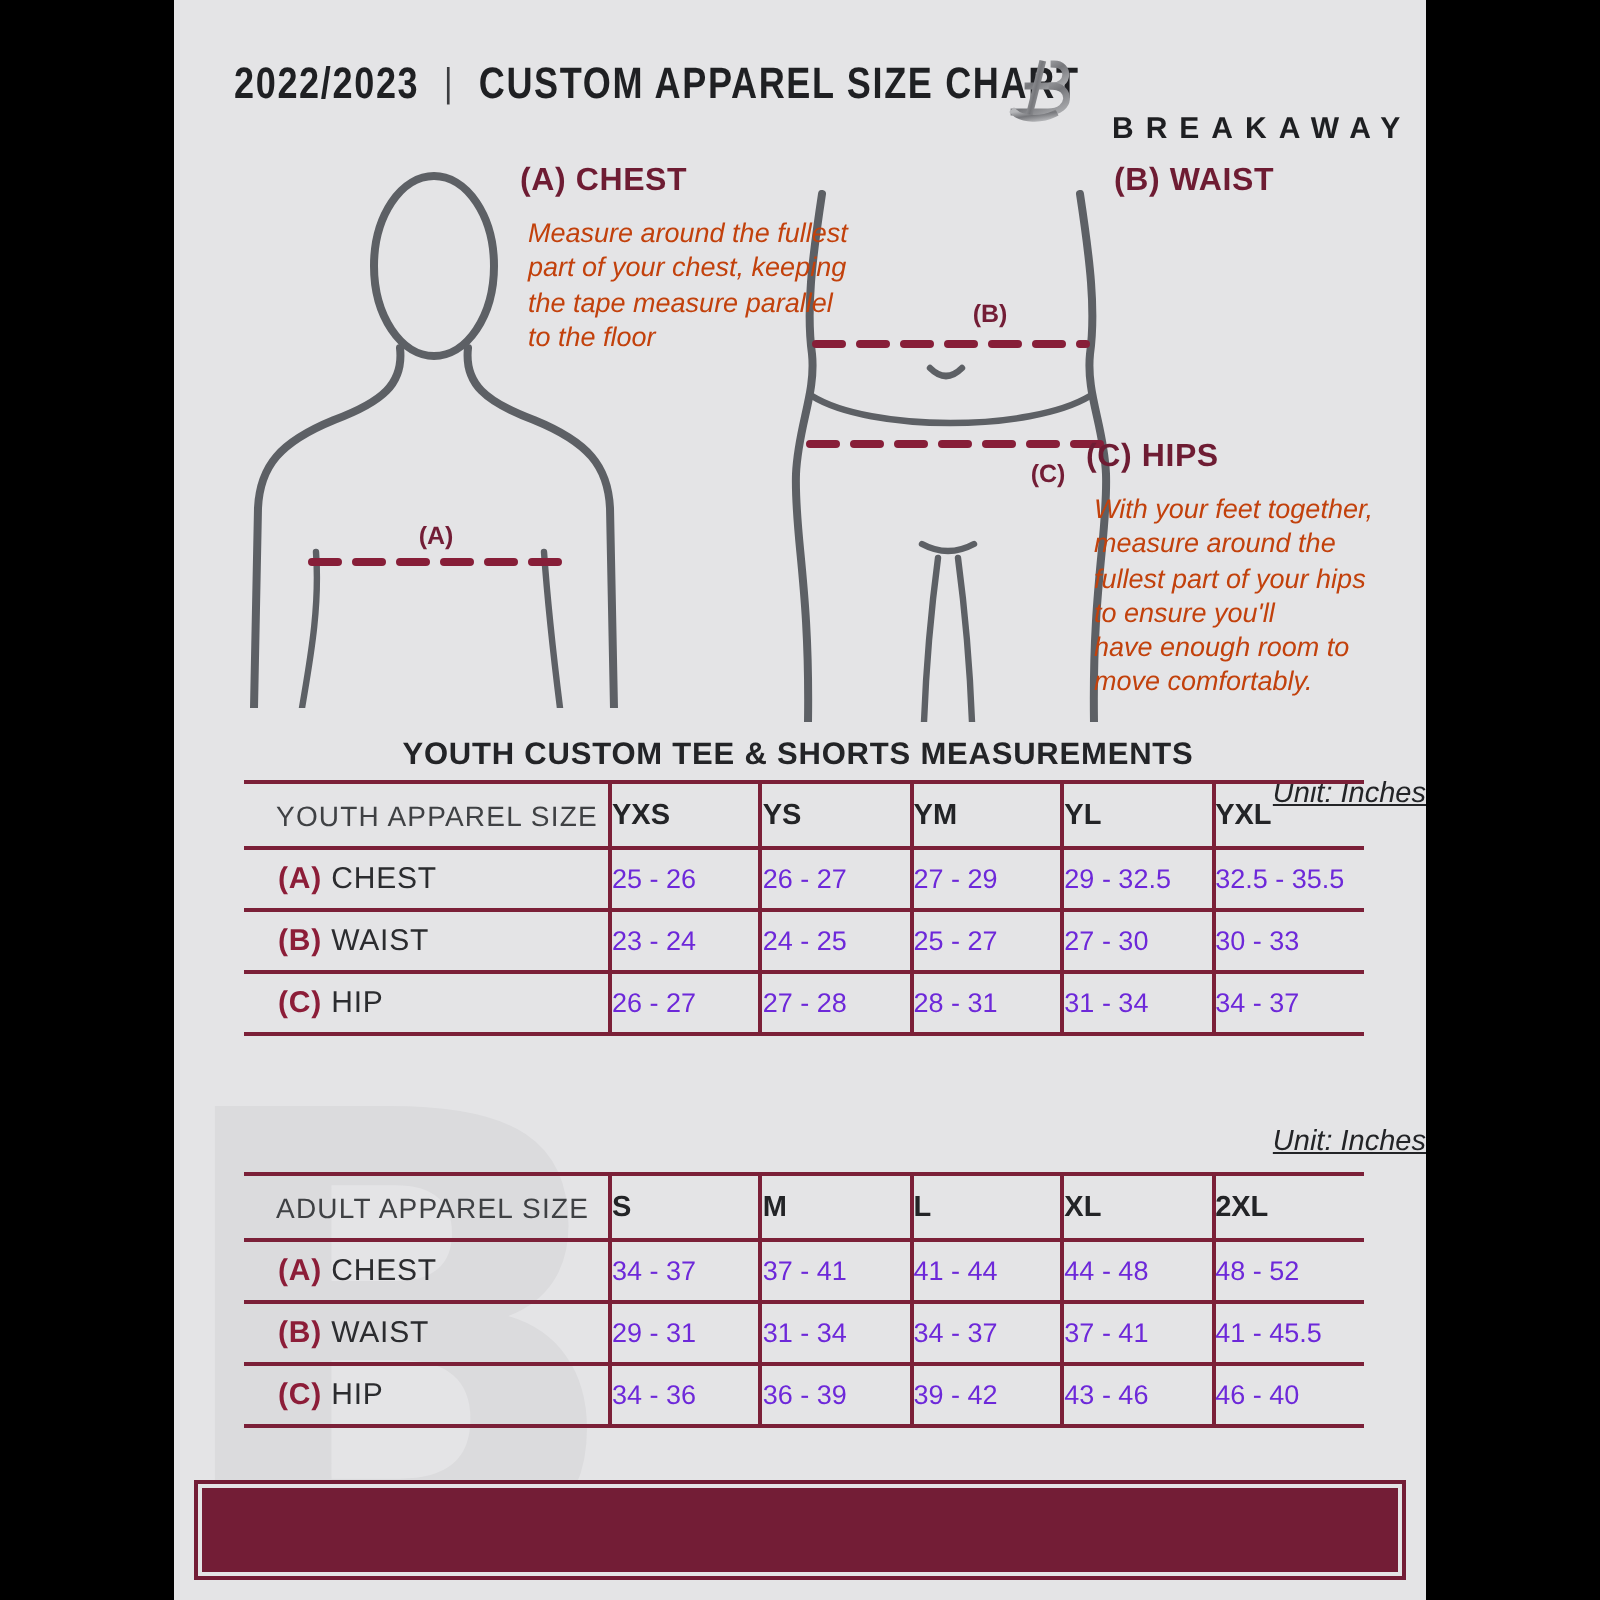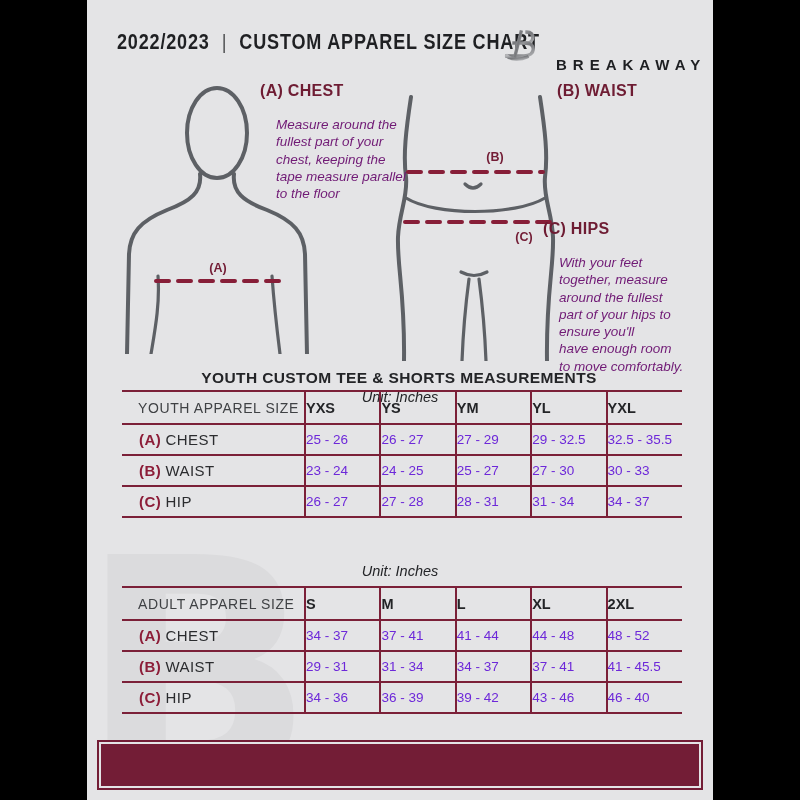--- a/index.html
+++ b/index.html
@@ -17,39 +17,39 @@
         font-size:22px;font-weight:bold;letter-spacing:1px;color:#1f2023;
         transform:scaleX(0.82);transform-origin:left center;}
   .header-left .divider{font-weight:400;color:#3c3d40;font-size:20px;}
   .header-right{position:absolute;left:414px;top:16px;z-index:2;
         display:flex;align-items:center;gap:9px;}
   .brand-name{font-size:15px;font-weight:bold;letter-spacing:6px;color:#1e1f22;margin-top:40px;}
   
   .sec{position:absolute;z-index:2;}
   .sec h3{margin:0 0 8px 0;font-size:16px;font-weight:bold;color:#6e1c33;
         letter-spacing:0.3px;}
-  .sec p{margin:16px;font-size:13.5px;font-style:italic;color:#701a75;
+  .sec p{margin:4px;font-size:13.5px;font-style:italic;color:#c2410c;
         line-height:1.28;white-space:pre-line;}
   #sec-chest{left:173px;top:82px;width:168px;}
   #sec-waist{left:470px;top:82px;width:150px;}
   #sec-hips{left:456px;top:220px;width:158px;}
   
   .fig{position:absolute;z-index:1;}
   #fig-chest{left:36px;top:80px;}
   #fig-waist{left:306px;top:95px;}
   .fig path,.fig ellipse{fill:none;stroke:#5d6065;stroke-width:4;
         stroke-linecap:round;}
   .fig .dash{stroke:#871e38;stroke-width:4;stroke-dasharray:13 9;}
   .fig .thin{stroke-width:3.2;}
   .fig text{font:700 12.5px "Liberation Sans", sans-serif;fill:#731d36;}
   
   .tbl-title{position:absolute;left:0;width:624px;z-index:2;text-align:center;
         font-size:15.5px;font-weight:bold;letter-spacing:0.4px;color:#232427;}
-  .tbl-unit{position:absolute;left:0;width:626px;z-index:2;text-align:center;
-        font-size:14.5px;font-style:italic;color:#232427;}
+  .tbl-unit{position:absolute;left:0;width:626px;z-index:2;text-align:right;
+        font-size:14.5px;font-style:italic;color:#232427;text-decoration:underline;}
   table{position:absolute;left:35px;width:560px;z-index:2;
         border-collapse:collapse;table-layout:fixed;}
   th,td{border-top:2px solid #7b2038;border-bottom:2px solid #7b2038;
         border-left:2px solid #7b2038;padding:0;height:29px;
         text-align:left;vertical-align:middle;background:transparent;}
   th:first-child,td:first-child{border-left:none;width:166px;}
   th{height:31px;}
   .size-head{font-size:14.5px;font-weight:bold;color:#232427;}
   .tbl-label-head{font-size:14px;font-weight:400;letter-spacing:0.6px;
         color:#3f4144;text-align:left;padding-left:16px;}

